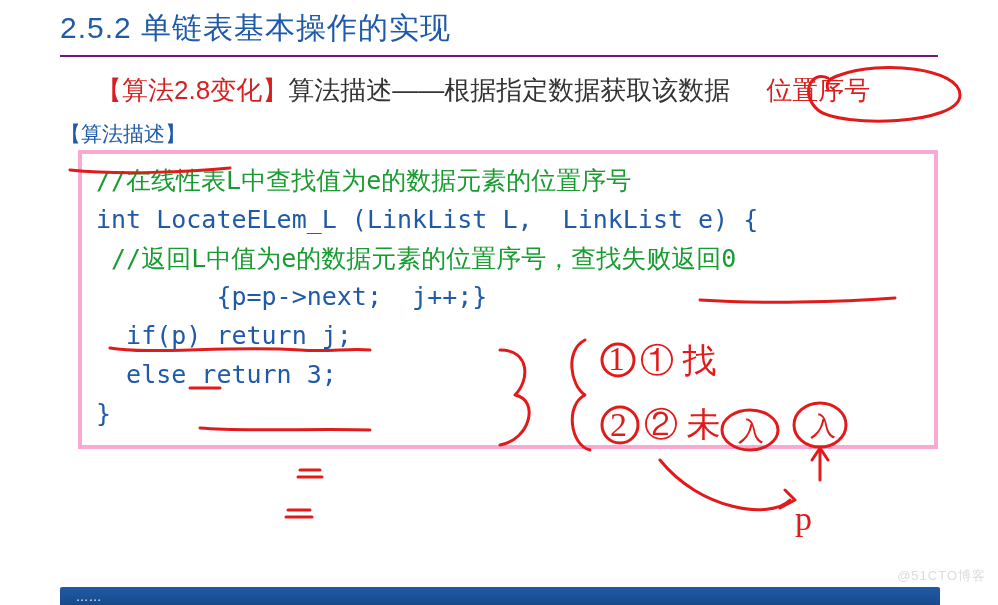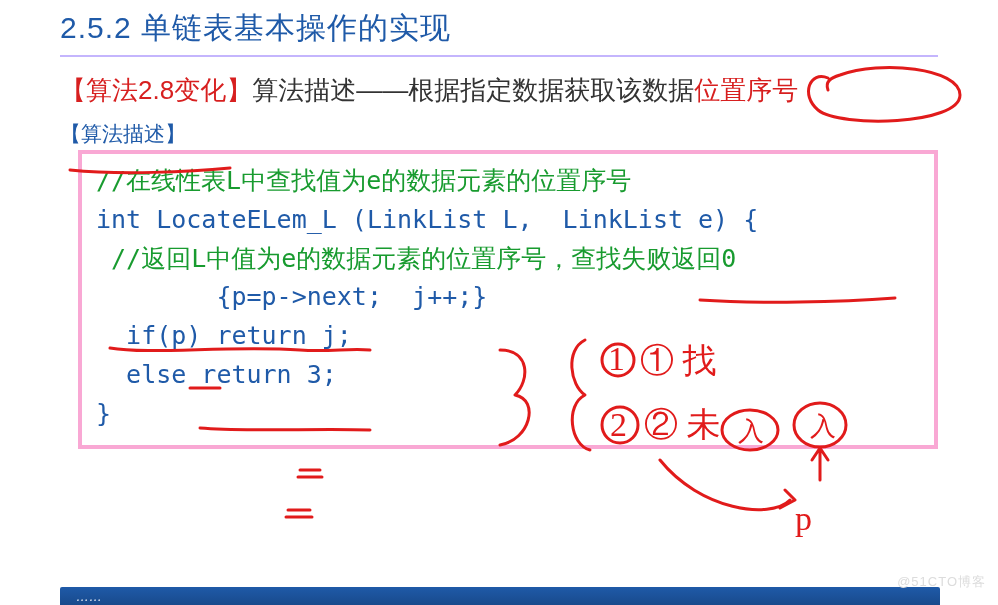--- a/index.html
+++ b/index.html
@@ -18,30 +18,30 @@
     height: 605px;
     padding: 0 60px;
     box-sizing: border-box;
   }
   .section-heading {
     color: #1f5aa8;
     font-size: 30px;
     font-weight: 500;
     padding-top: 8px;
     padding-bottom: 6px;
-    border-bottom: 2px solid #c4b5fd;
+    border-bottom: 2px solid #701a75;
     letter-spacing: 1px;
   }
   .line1 {
     margin-top: 14px;
     font-size: 26px;
     line-height: 1.5;
     color: #333;
   }
-  .red { color: #d71f1f; }
+  .red { color: #d71f1f; margin-left: 36px; }
   .bracket-label {
     color: #1f5aa8;
     font-size: 21px;
     margin-top: 10px;
   }
   .code-box {
     margin-top: 2px;
     margin-left: 18px;
     width: 860px;
     border: 4px solid #f9a8d4;
@@ -57,21 +57,21 @@
   .annotation-layer {
     position: absolute;
     left: 0; top: 0;
     width: 998px;
     height: 605px;
     pointer-events: none;
   }
   .watermark {
     position: absolute;
     right: 12px;
-    bottom: 14px;
+    bottom: 20px;
     color: #dcdcdc;
     font-size: 13px;
     letter-spacing: 1px;
   }
   .bottom-bar {
     position: absolute;
     left: 60px;
     bottom: 0;
     width: 880px;
     height: 18px;

